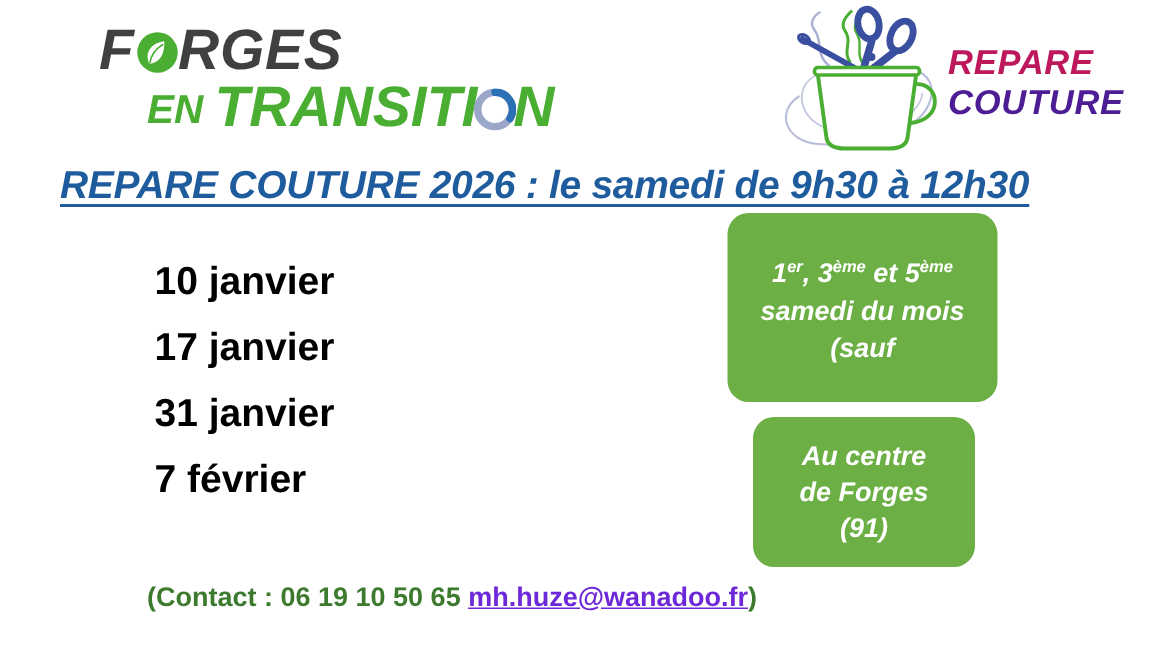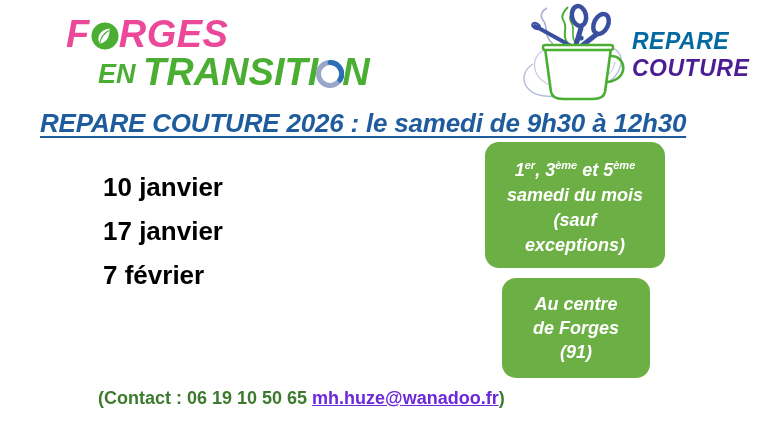--- a/index.html
+++ b/index.html
@@ -27,21 +27,21 @@
     height: 80px;
   }
   .forges-line1 {
     position: absolute;
     left: 6px;
     top: 0px;
     font-size: 38px;
     font-weight: bold;
     font-style: italic;
     letter-spacing: 0.5px;
-    color: #ec4899;
+    color: #404040;
     line-height: 40px;
     white-space: nowrap;
   }
   .forges-f { }
   .forges-rges { }
   .forges-leaf {
     position: relative;
     display: inline-block;
     width: 30px;
     height: 30px;
@@ -95,21 +95,21 @@
     position: absolute;
     left: 122px;
     top: 26px;
     font-size: 23px;
     font-weight: bold;
     font-style: italic;
     line-height: 27px;
     letter-spacing: 0.5px;
     white-space: nowrap;
   }
-  .repare-w1 { color: #0369a1; }
+  .repare-w1 { color: #be185d; }
   .repare-w2 { color: #4c1d95; }
 
   
   #title {
     position: absolute;
     left: 40px;
     top: 108px;
     font-size: 26px;
     font-weight: bold;
     font-style: italic;
@@ -243,28 +243,28 @@
       <div class="repare-w1">REPARE</div>
       <div class="repare-w2">COUTURE</div>
     </div>
   </div>
 
   <div id="title">REPARE COUTURE 2026 : le samedi de 9h30 à 12h30</div>
 
   <div id="dates">
     <div class="date-item">10 janvier</div>
     <div class="date-item">17 janvier</div>
+    <div class="date-item">31 janvier</div>
     <div class="date-item">7 février</div>
   </div>
 
   <div class="green-box" id="box-schedule">
     <div class="box-line"><span>1</span><sup>er</sup><span>, 3</span><sup>ème</sup><span> et 5</span><sup>ème</sup></div>
     <div class="box-line">samedi du mois</div>
     <div class="box-line">(sauf</div>
-    <div class="box-line">exceptions)</div>
   </div>
 
   <div class="green-box" id="box-location">
     <div class="box-line">Au centre</div>
     <div class="box-line">de Forges</div>
     <div class="box-line">(91)</div>
   </div>
 
   <div id="contact"><span>(Contact : 06 19 10 50 65 </span><a id="contact-email" href="#">mh.huze@wanadoo.fr</a><span>)</span></div>
 

